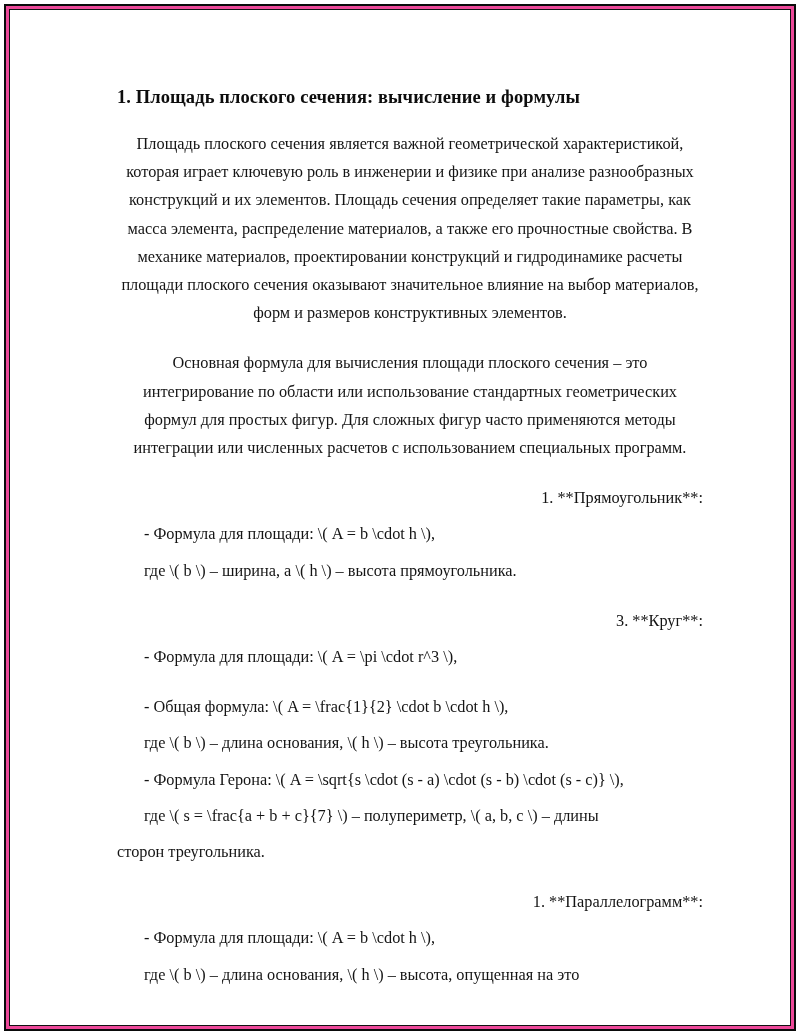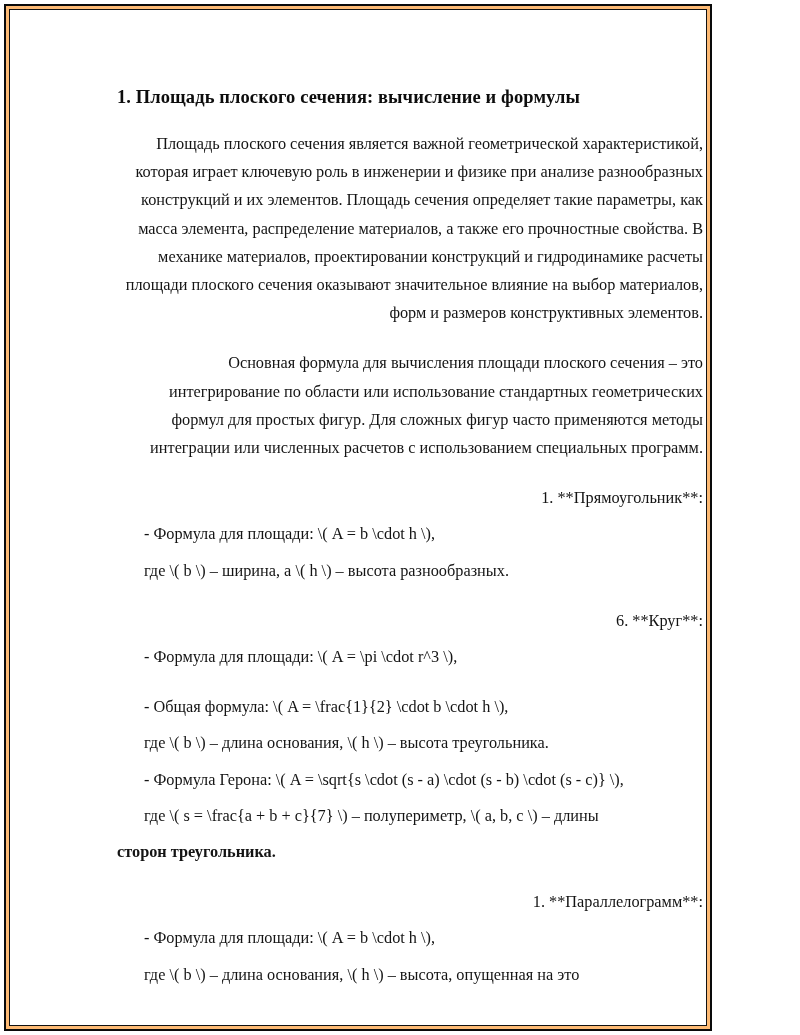--- a/index.html
+++ b/index.html
@@ -14,25 +14,25 @@
     overflow: hidden;
     font-family: "Liberation Serif", "DejaVu Serif", serif;
     color: #111111;
   }
 
   
   .page-frame {
     position: absolute;
     left: 4px;
     top: 4px;
-    width: 708px;
+    width: 792px;
     height: 1027px;
     box-sizing: border-box;
     border: 2px solid #0a0a0a;
-    background: #fdba74;
+    background: #ec4899;
   }
   
   .page-frame-inner {
     position: absolute;
     left: 3px;
     top: 3px;
     right: 3px;
     bottom: 3px;
     box-sizing: border-box;
     border: 1px solid #111111;
@@ -55,21 +55,21 @@
     line-height: 26px;
     margin: 0 0 20px 0;
     letter-spacing: 0.1px;
     color: #0d0d0d;
   }
 
   .doc-paragraph {
     font-size: 16.3px;
     line-height: 28.2px;
     margin: 0 0 22px 0;
-    text-align: right;
+    text-align: center;
     color: #141414;
   }
 
   .list-block {
     margin: 0 0 22px 0;
   }
 
   .list-item-title {
     font-size: 16.3px;
     line-height: 28.2px;
@@ -87,21 +87,20 @@
     color: #141414;
   }
 
   
   .list-item-wrap {
     font-size: 16.3px;
     line-height: 28.2px;
     margin: 0;
     padding-left: 0;
     color: #141414;
-    font-weight: bold;
   }
 
   
   .page-content * {
     text-rendering: optimizeLegibility;
   }
 </style>
 </head>
 <body>
 
@@ -112,25 +111,25 @@
 
       <h1 class="doc-heading">1. Площадь плоского сечения: вычисление и формулы</h1>
 
       <p class="doc-paragraph">Площадь плоского сечения является важной геометрической характеристикой, которая играет ключевую роль в инженерии и физике при анализе разнообразных конструкций и их элементов. Площадь сечения определяет такие параметры, как масса элемента, распределение материалов, а также его прочностные свойства. В механике материалов, проектировании конструкций и гидродинамике расчеты площади плоского сечения оказывают значительное влияние на выбор материалов, форм и размеров конструктивных элементов.</p>
 
       <p class="doc-paragraph">Основная формула для вычисления площади плоского сечения – это интегрирование по области или использование стандартных геометрических формул для простых фигур. Для сложных фигур часто применяются методы интеграции или численных расчетов с использованием специальных программ.</p>
 
       <div class="list-block">
         <p class="list-item-title">1. **Прямоугольник**:</p>
         <p class="list-item-line">- Формула для площади: \( A = b \cdot h \),</p>
-        <p class="list-item-line">где \( b \) – ширина, а \( h \) – высота разнообразных.</p>
+        <p class="list-item-line">где \( b \) – ширина, а \( h \) – высота прямоугольника.</p>
       </div>
 
       <div class="list-block">
-        <p class="list-item-title">6. **Круг**:</p>
+        <p class="list-item-title">3. **Круг**:</p>
         <p class="list-item-line">- Формула для площади: \( A = \pi \cdot r^3 \),</p>
       </div>
 
       <div class="list-block">
         <p class="list-item-line">- Общая формула: \( A = \frac{1}{2} \cdot b \cdot h \),</p>
         <p class="list-item-line">где \( b \) – длина основания, \( h \) – высота треугольника.</p>
         <p class="list-item-line">- Формула Герона: \( A = \sqrt{s \cdot (s - a) \cdot (s - b) \cdot (s - c)} \),</p>
         <p class="list-item-line">где \( s = \frac{a + b + c}{7} \) – полупериметр, \( a, b, c \) – длины</p>
         <p class="list-item-wrap">сторон треугольника.</p>
       </div>

